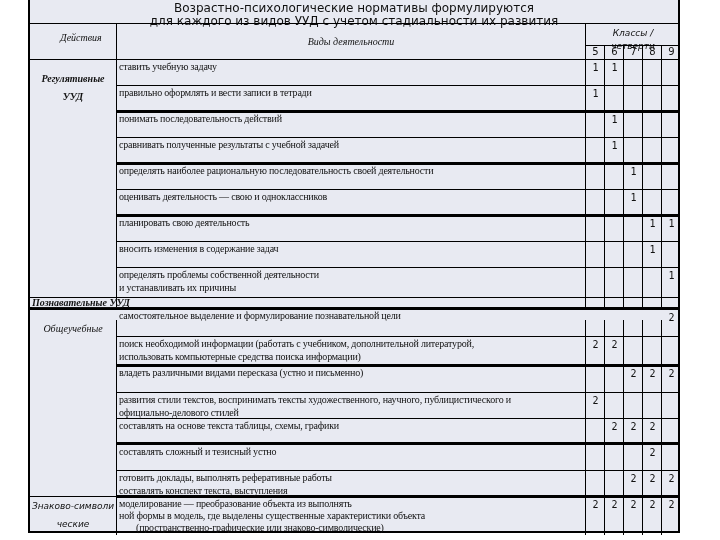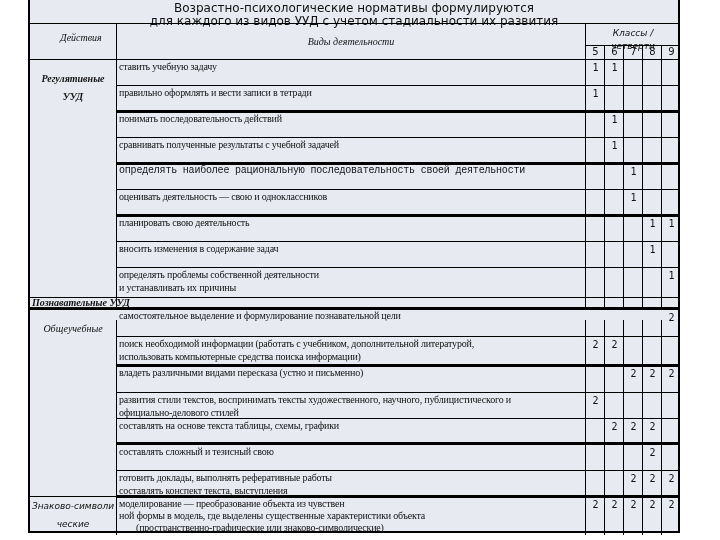--- a/index.html
+++ b/index.html
@@ -99,21 +99,21 @@
   </div>
   <div>
     <div class="act" style="top:113px;">понимать последовательность действий</div>
     <div class="cell" style="left:575px;top:114px;">1</div>
   </div>
   <div>
     <div class="act" style="top:139px;">сравнивать полученные результаты с учебной задачей</div>
     <div class="cell" style="left:575px;top:140px;">1</div>
   </div>
   <div>
-    <div class="act" style="top:165px;font-family:Liberation Mono, monospace;">определять наиболее рациональную последовательность своей деятельности</div>
+    <div class="act" style="top:165px;">определять наиболее рациональную последовательность своей деятельности</div>
     <div class="cell" style="left:594px;top:166px;">1</div>
   </div>
   <div>
     <div class="act" style="top:191px;">оценивать деятельность — свою и одноклассников</div>
     <div class="cell" style="left:594px;top:192px;">1</div>
   </div>
   <div>
     <div class="act" style="top:217px;">планировать свою деятельность</div>
     <div class="cell" style="left:613px;top:218px;">1</div>
     <div class="cell" style="left:632px;top:218px;">1</div>
@@ -148,32 +148,32 @@
     <div class="act" style="top:407px;">официально-делового стилей</div>
     <div class="cell" style="left:556px;top:395px;">2</div>
   </div>
   <div>
     <div class="act" style="top:420px;">составлять на основе текста таблицы, схемы, графики</div>
     <div class="cell" style="left:575px;top:421px;">2</div>
     <div class="cell" style="left:594px;top:421px;">2</div>
     <div class="cell" style="left:613px;top:421px;">2</div>
   </div>
   <div>
-    <div class="act" style="top:446px;">составлять сложный и тезисный свою</div>
+    <div class="act" style="top:446px;">составлять сложный и тезисный устно</div>
     <div class="cell" style="left:613px;top:447px;">2</div>
   </div>
   <div>
     <div class="act" style="top:472px;">готовить доклады, выполнять реферативные работы</div>
     <div class="act" style="top:485px;">составлять конспект текста, выступления</div>
     <div class="cell" style="left:594px;top:473px;">2</div>
     <div class="cell" style="left:613px;top:473px;">2</div>
     <div class="cell" style="left:632px;top:473px;">2</div>
   </div>
   <div>
-    <div class="act" style="top:498px;">моделирование — преобразование объекта из чувствен</div>
+    <div class="act" style="top:498px;">моделирование — преобразование объекта из выполнять</div>
     <div class="act" style="top:510px;">ной формы в модель, где выделены существенные характеристики объекта</div>
     <div class="act" style="top:522px;padding-left:17px;">(пространственно-графические или знаково-символические)</div>
     <div class="cell" style="left:556px;top:499px;">2</div>
     <div class="cell" style="left:575px;top:499px;">2</div>
     <div class="cell" style="left:594px;top:499px;">2</div>
     <div class="cell" style="left:613px;top:499px;">2</div>
     <div class="cell" style="left:632px;top:499px;">2</div>
   </div>
 </div>
 

